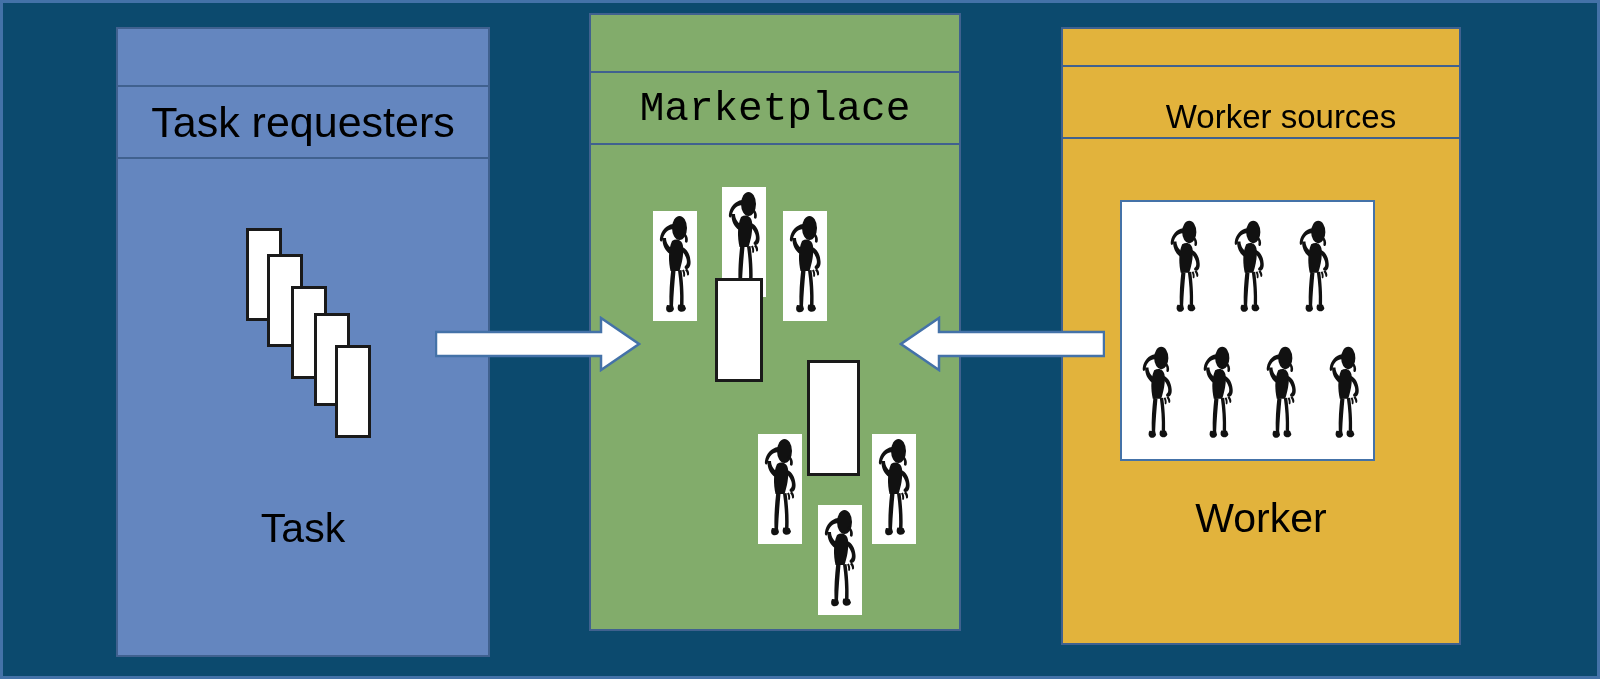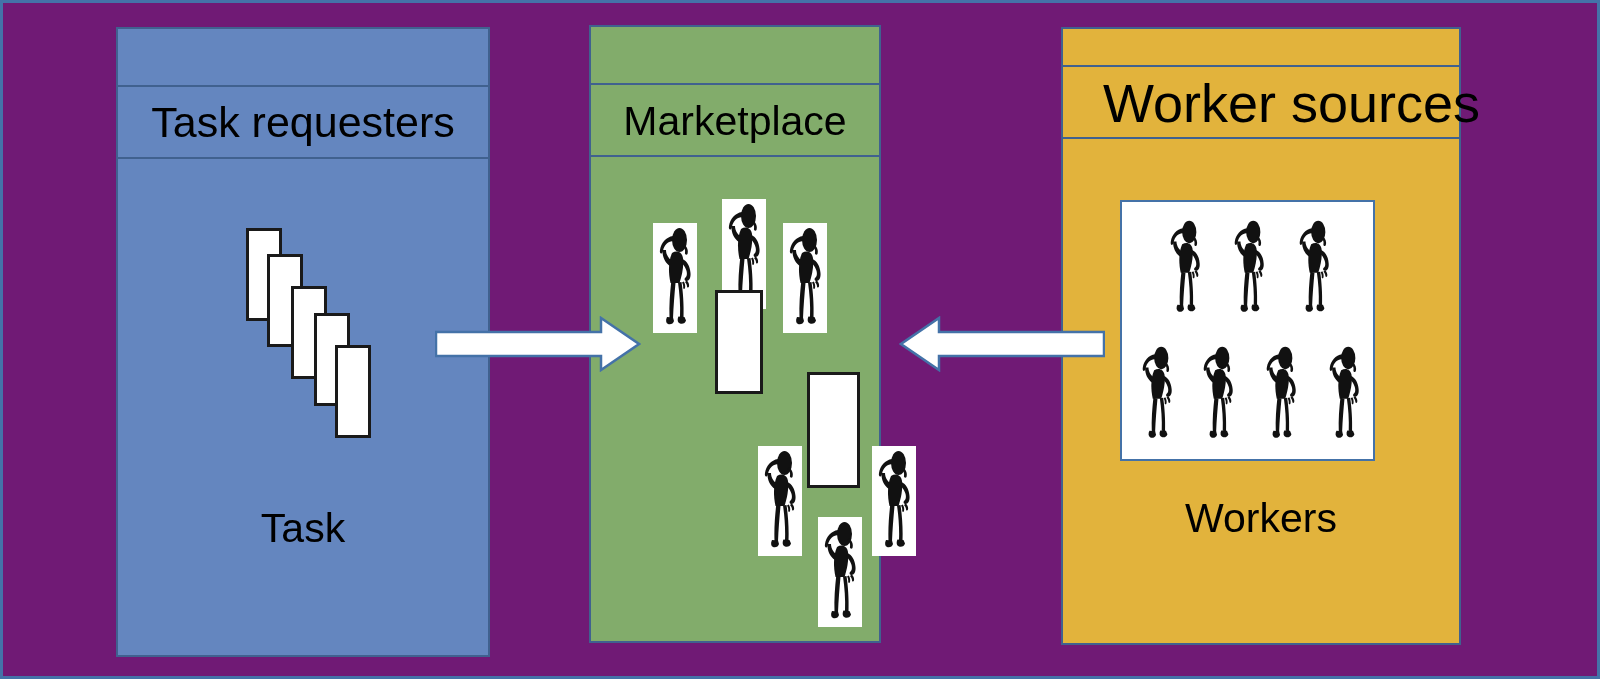--- a/index.html
+++ b/index.html
@@ -4,21 +4,21 @@
 <style>
   html, body {
     margin: 0;
     padding: 0;
     background: #ffffff;
   }
   #canvas {
     position: relative;
     width: 1600px;
     height: 679px;
-    background: #701a75;
+    background: #0c4a6e;
     border: 3px solid #4472a8;
     box-sizing: border-box;
     overflow: hidden;
     font-family: "Liberation Sans", sans-serif;
   }
 
   
   .panel {
     position: absolute;
     box-sizing: border-box;
@@ -48,35 +48,36 @@
     text-align: center;
     color: #000000;
     white-space: nowrap;
   }
 
   #panel-requesters {
     left: 113px; top: 24px; width: 374px; height: 630px;
     background: #6486bf;
   }
   #panel-marketplace {
-    left: 586px; top: 22px; width: 292px; height: 618px;
+    left: 586px; top: 10px; width: 372px; height: 618px;
     background: #82ac6b;
+    font-family: Liberation Mono, monospace;
   }
   #panel-workers {
     left: 1058px; top: 24px; width: 400px; height: 618px;
     background: #e2b33c;
   }
 
   #requesters-strip { top: 56px;  height: 74px; }
   #marketplace-strip { top: 56px;  height: 74px; }
   #workers-strip   { top: 36px;  height: 74px; }
 
   #requesters-title { top: 71px; font-size: 43px; line-height: 44px; }
   #marketplace-title { top: 72px; font-size: 41px; line-height: 44px; }
-  #workers-title    { top: 52px; font-size: 54px; line-height: 44px; padding-left: 40px; }
+  #workers-title    { top: 66px; font-size: 33px; line-height: 44px; padding-left: 40px; }
 
   #requesters-caption { top: 477px; font-size: 41px; line-height: 44px; }
   #workers-caption    { top: 467px; font-size: 41px; line-height: 44px; }
 
   
   .task-card {
     position: absolute;
     background: #ffffff;
     border: 3px solid #1a1a1a;
     box-sizing: border-box;
@@ -247,21 +248,21 @@
           <path d="M14 94 C12.5 97, 12.8 100, 15 101 C17.5 102, 20.5 100.5, 21 98 L20 94.5 Z"></path>
           <path d="M25.5 93.5 C24 96.5, 24.5 99.5, 27 100.5 C29.5 101.5, 32.5 100, 33 97.5 L31.5 94 Z"></path>
         </g>
       </svg>
     </div>
   </div>
 
   <div class="panel" id="panel-workers">
     <div class="panel-strip" id="workers-strip"></div>
     <div class="panel-title" id="workers-title">Worker sources</div>
-    <div class="panel-caption" id="workers-caption">Workers</div>
+    <div class="panel-caption" id="workers-caption">Worker</div>
   </div>
 
   <div id="workers-box">
 
     <div class="grid-worker" style="left:37px; top:14px;">
       <svg viewBox="0 0 44 110" xmlns="http://www.w3.org/2000/svg">
         <g fill="#111111">
           <ellipse cx="26.5" cy="17" rx="7.5" ry="12"></ellipse>
           <path d="M20 13 C13 14, 8 20, 7 27 C6.2 31, 9 32, 10 28 C11 22, 15 18, 21 18 Z"></path>
           <path d="M9.5 27 C9 33, 12 40, 17 43 L20.5 39 C16 36, 13 32, 13 27 Z"></path>

